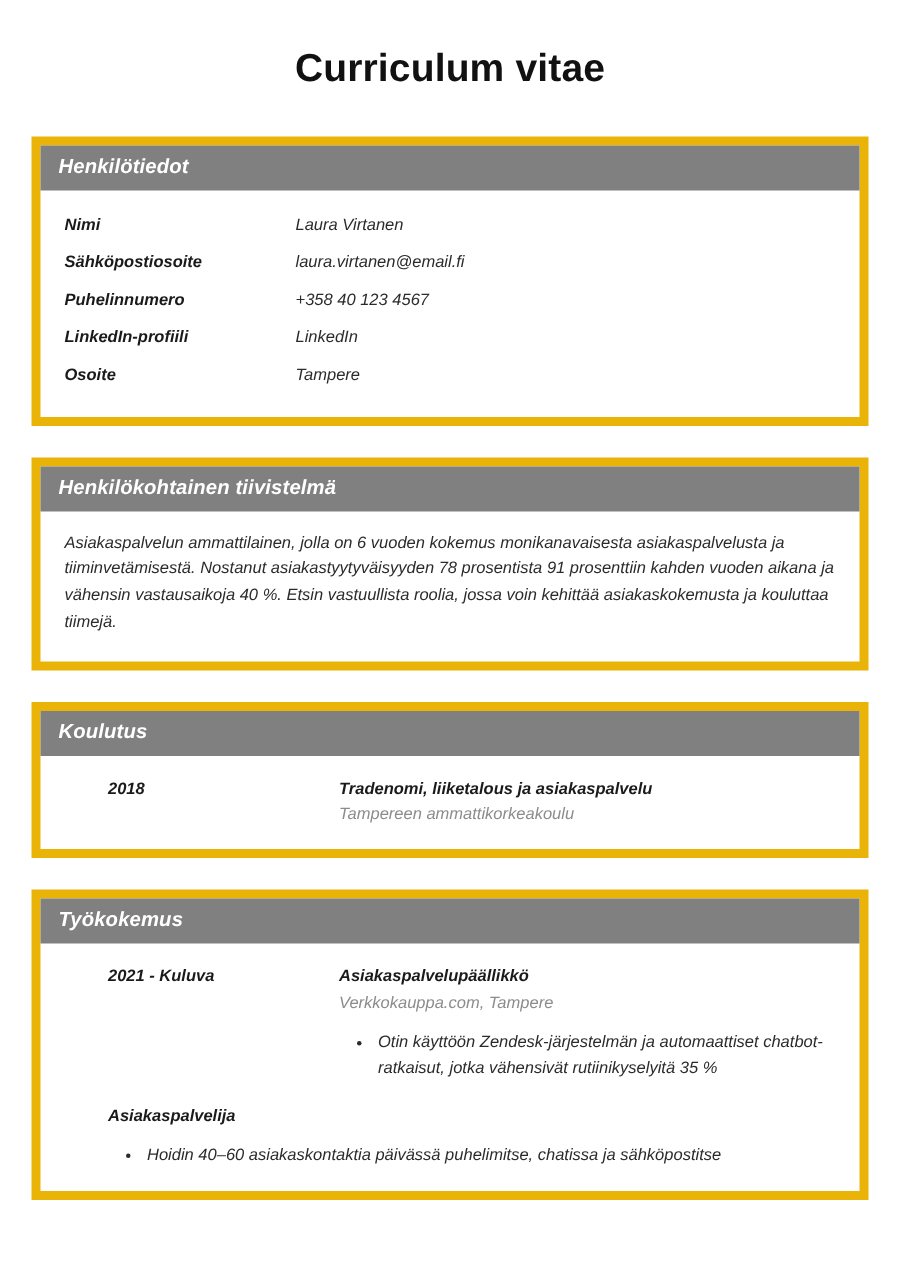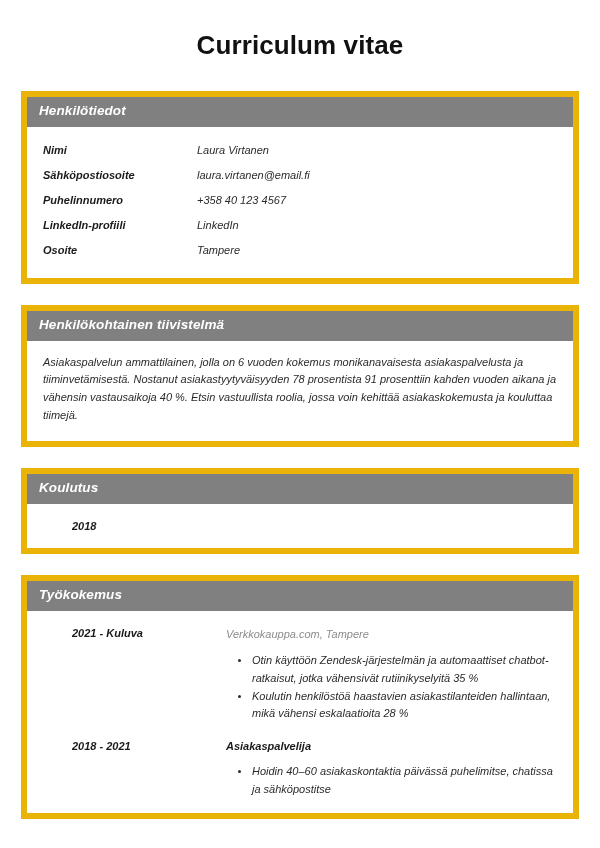--- a/index.html
+++ b/index.html
@@ -181,41 +181,44 @@
       <p class="summary-text">Asiakaspalvelun ammattilainen, jolla on 6 vuoden kokemus monikanavaisesta asiakaspalvelusta ja tiiminvetämisestä. Nostanut asiakastyytyväisyyden 78 prosentista 91 prosenttiin kahden vuoden aikana ja vähensin vastausaikoja 40 %. Etsin vastuullista roolia, jossa voin kehittää asiakaskokemusta ja kouluttaa tiimejä.</p>
     </div>
   </div>
 
   <div class="section">
     <div class="section-header">Koulutus</div>
     <div class="section-body">
       <div id="education-entries">
           <div class="entry">
             <div class="entry-period">2018</div>
+            <div class="entry-main">
+              <div class="entry-title">Tradenomi, liiketalous ja asiakaspalvelu</div>
+              <div class="entry-subtitle">Tampereen ammattikorkeakoulu</div>
+            </div>
           </div>
         </div>
     </div>
   </div>
 
   <div class="section">
     <div class="section-header">Työkokemus</div>
     <div class="section-body">
       <div id="experience-entries">
           <div class="entry">
             <div class="entry-period">2021 - Kuluva</div>
             <div class="entry-main">
+              <div class="entry-title">Asiakaspalvelupäällikkö</div>
               <div class="entry-subtitle">Verkkokauppa.com, Tampere</div>
               <ul class="entry-bullets">
                 <li>Otin käyttöön Zendesk-järjestelmän ja automaattiset chatbot-ratkaisut, jotka vähensivät rutiinikyselyitä 35 %</li>
-                <li>Koulutin henkilöstöä haastavien asiakastilanteiden hallintaan, mikä vähensi eskalaatioita 28 %</li>
               </ul>
             </div>
           </div>
           <div class="entry">
-            <div class="entry-period">2018 - 2021</div>
             <div class="entry-main">
               <div class="entry-title">Asiakaspalvelija</div>
               <ul class="entry-bullets">
                 <li>Hoidin 40–60 asiakaskontaktia päivässä puhelimitse, chatissa ja sähköpostitse</li>
               </ul>
             </div>
           </div>
         </div>
     </div>
   </div>

